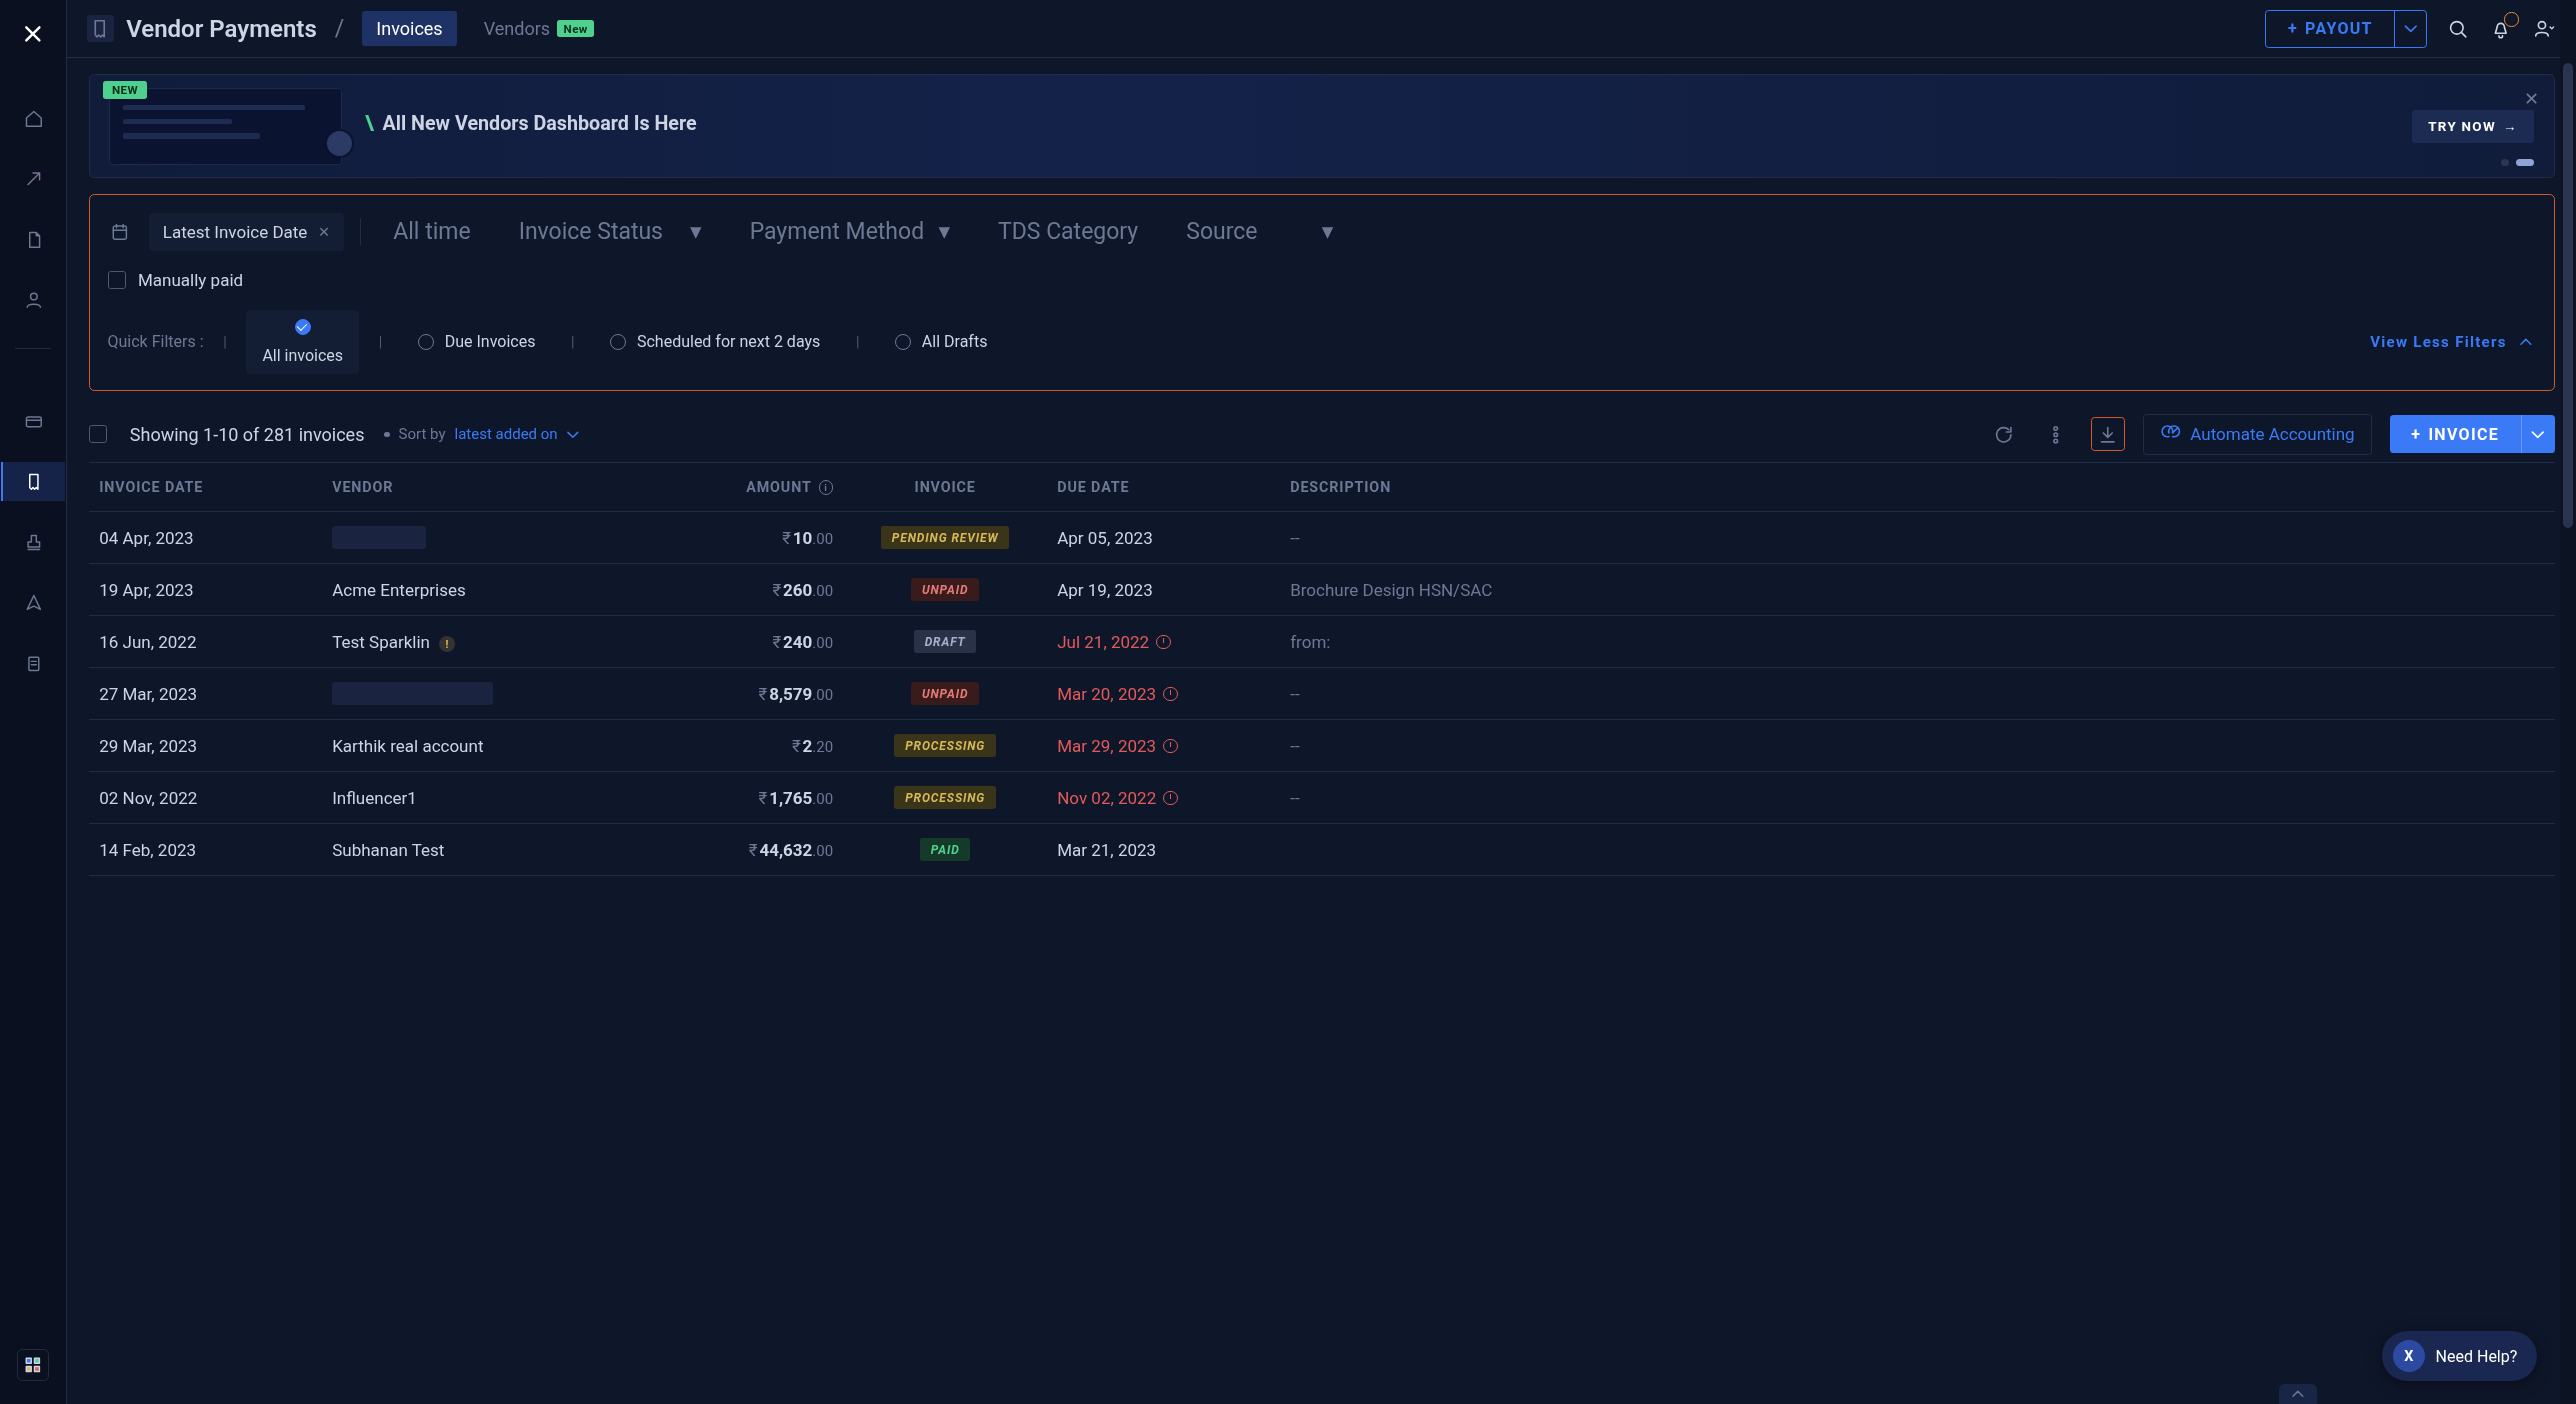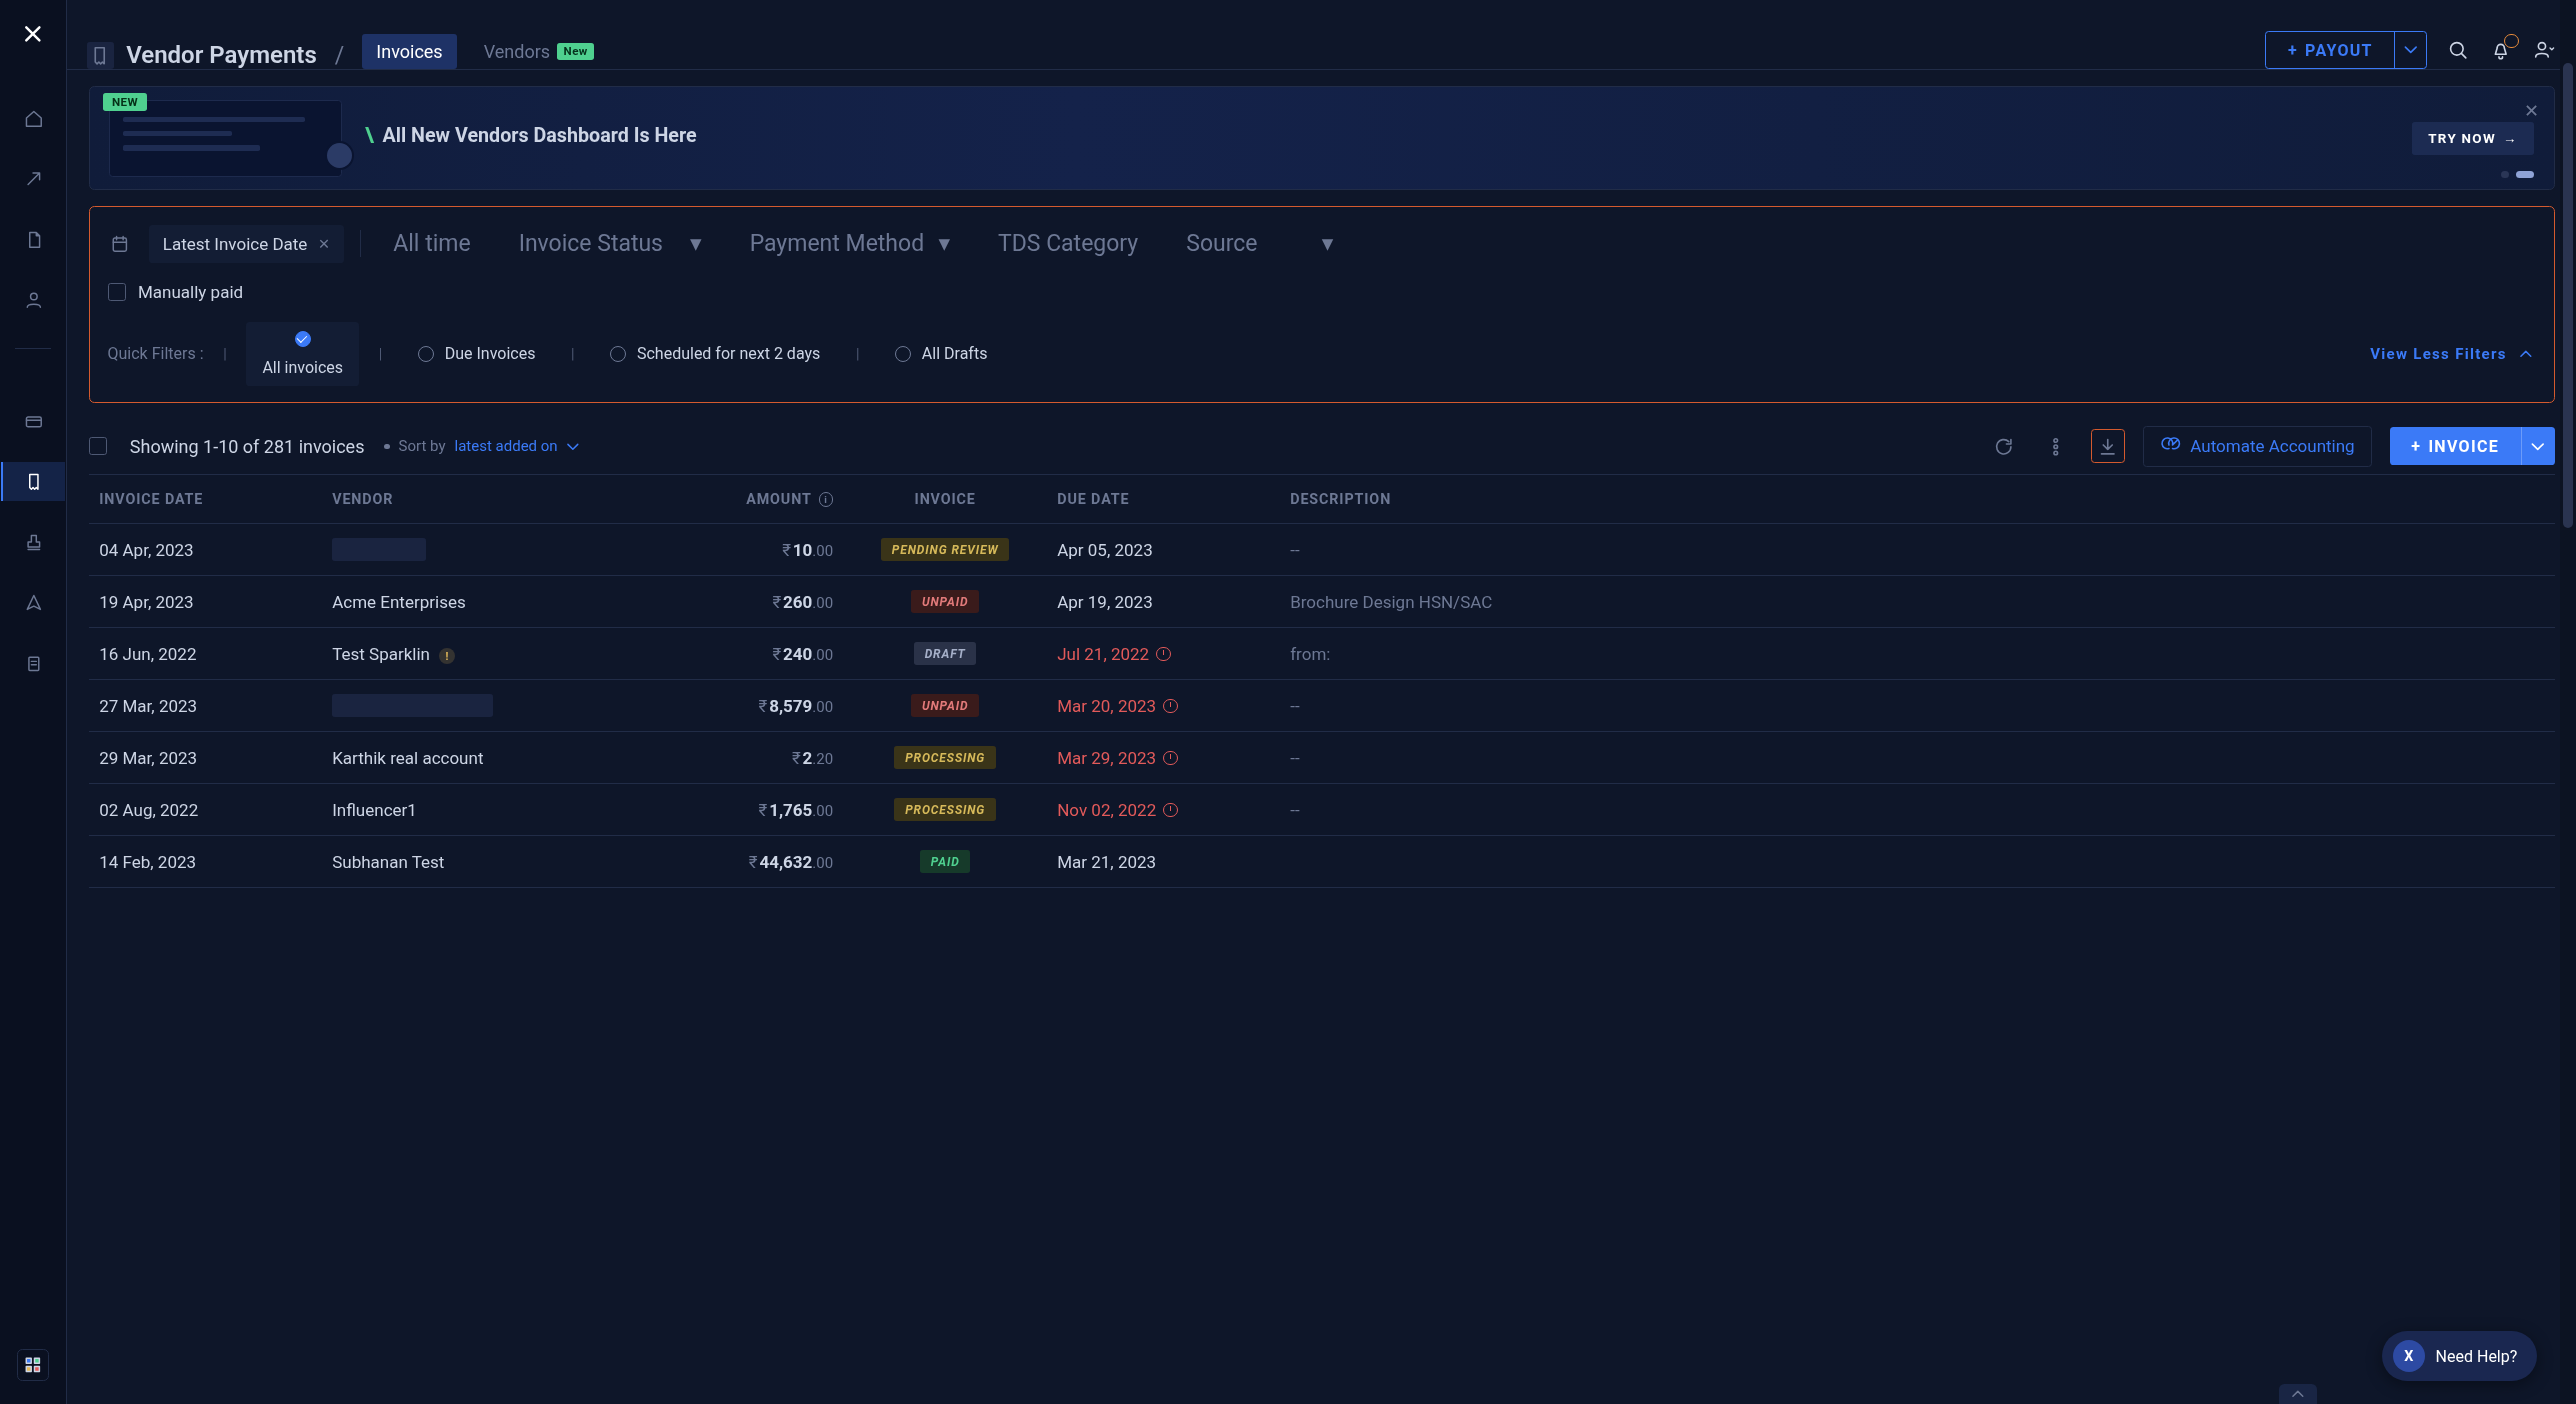--- a/index.html
+++ b/index.html
@@ -42,21 +42,21 @@
 .rail .nav-item{width:64px;height:39px;display:flex;align-items:center;justify-content:center;border-left:2.7px solid transparent;color:var(--text-dim);}
 .rail .nav-item.active{background:#142347;border-left-color:var(--blue);color:#fff;}
 .rail .spacer{height:25px;width:36px;border-top:0.9px solid var(--border);margin:7.2px 0;}
 .rail-bottom{margin-top:auto;margin-bottom:23px;}
 .apps-btn{width:32px;height:32px;border:0.9px solid var(--border);border-radius:5.4px;display:flex;align-items:center;justify-content:center;}
 
 
 .main{flex:1;display:flex;flex-direction:column;min-width:0;}
 
 
-.header{height:70px;display:flex;align-items:flex-end;padding:0 19.7px;gap:12.5px;border-bottom:0.9px solid var(--border);}
+.header{height:58px;display:flex;align-items:center;padding:0 19.7px;gap:12.5px;border-bottom:0.9px solid var(--border);}
 .header .page-icon{width:27px;height:27px;background:var(--panel-light);border-radius:2.7px;display:flex;align-items:center;justify-content:center;color:var(--text-dim);}
 .header .title{font-size:24px;font-weight:600;}
 .header .crumb-sep{font-size:23px;color:var(--text-dim);margin:0 5.4px;}
 .header .crumb-tabs{display:flex;gap:12.5px;align-items:center;}
 .crumb-tab{display:flex;align-items:center;gap:7.2px;padding:7.2px 14.3px;border-radius:3px;font-size:18px;color:var(--text-dim);}
 .crumb-tab.active{background:#1e3266;color:#fff;}
 .badge-new{background:var(--green);color:#06321d;font-size:11.6px;font-weight:700;padding:1.8px 6.3px;border-radius:2.7px;letter-spacing:0.4px;}
 .header-right{margin-left:auto;display:flex;align-items:center;gap:18px;}
 .payout-btn{display:flex;align-items:stretch;height:38px;border:0.9px solid var(--blue);border-radius:3.6px;overflow:hidden;}
 .payout-btn .main-part{display:flex;align-items:center;gap:7.2px;padding:0 21.5px;color:var(--blue);font-size:16px;font-weight:700;letter-spacing:1.3px;}
@@ -509,21 +509,21 @@
               <div class="status-wrap">
                 <span class="status-badge st-processing">PROCESSING</span>
               </div>
               <div class="due overdue">
                 <span>Mar 29, 2023</span>
                 <span class="clock-ic"></span>
               </div>
               <div class="desc">--</div>
             </div>
             <div class="trow">
-              <div class="date">02 Aug, 2022</div>
+              <div class="date">02 Nov, 2022</div>
               <div><span class="vendor">Influencer1</span></div>
               <div class="amount"><span class="rs">₹</span><b>1,765</b><span class="cents">.00</span></div>
               <div class="status-wrap">
                 <span class="status-badge st-processing">PROCESSING</span>
               </div>
               <div class="due overdue">
                 <span>Nov 02, 2022</span>
                 <span class="clock-ic"></span>
               </div>
               <div class="desc">--</div>

